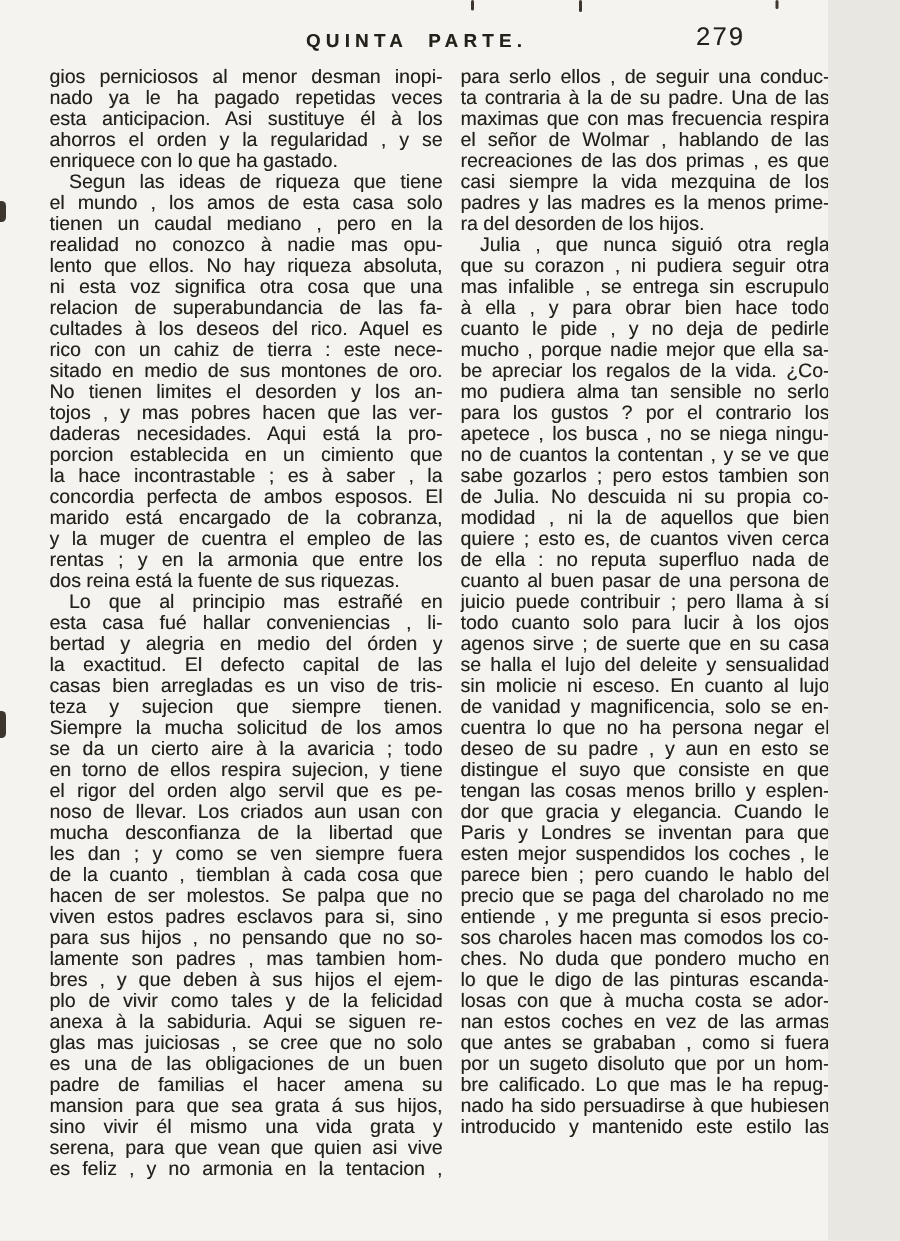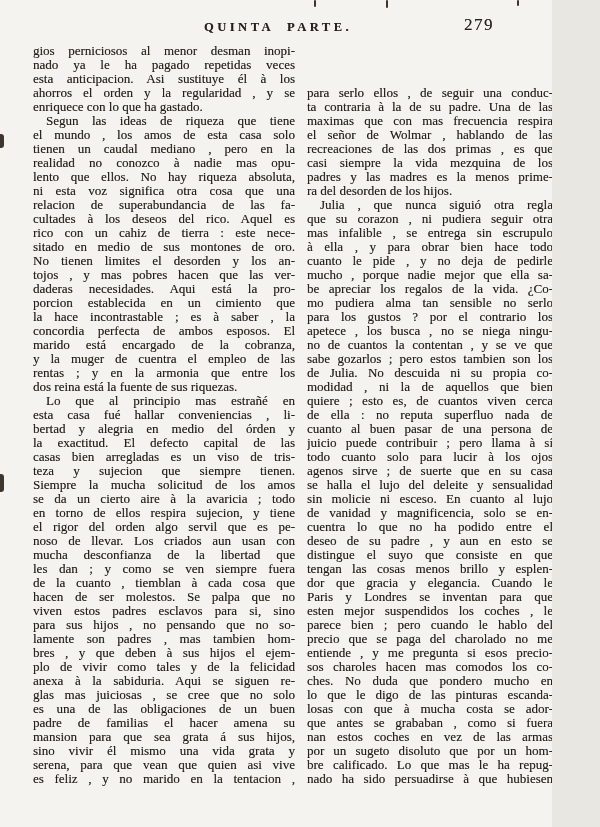--- a/index.html
+++ b/index.html
@@ -1,33 +1,33 @@
 <!DOCTYPE html>
 <html><head>
 <meta charset="utf-8">
 <style>
   html,body{margin:0;padding:0;background:#e9e7e2;}
   .page{
     position:relative;width:552px;height:827px;overflow:hidden;
     background:var(--paper,#f5f3ef);
     color:var(--ink,#24211b);
-    font-family:Liberation Serif, serif;
+    font-family:Liberation Sans, sans-serif;
     text-shadow:0.2px 0.2px 0.35px rgba(40,34,22,0.45);
   }
   .running-title{
     position:absolute;top:20px;left:204px;
     font-size:12.5px;font-weight:700;letter-spacing:3.5px;word-spacing:7px;
   }
   .pagenum{
     position:absolute;top:15px;left:464px;
     font-size:17px;letter-spacing:1.5px;
   }
   .textblock{
     position:absolute;top:44px;left:33px;
-    display:flex;align-items:flex-end;
+    display:flex;align-items:flex-start;
   }
   .col{font-size:13px;line-height:14px;}
   .col-left{width:262px;}
   .col-right{width:246px;}
   .divider{width:1px;background:#35312a;opacity:.8;margin:1px 6px 0 5px;}
   .line{
     height:14px;overflow:hidden;
     text-align:justify;text-align-last:justify;
   }
   .line.end{text-align-last:left;}
@@ -102,21 +102,21 @@
         <div class="line">lamente son padres , mas tambien hom-</div>
         <div class="line">bres , y que deben à sus hijos el ejem-</div>
         <div class="line">plo de vivir como tales y de la felicidad</div>
         <div class="line">anexa à la sabiduria. Aqui se siguen re-</div>
         <div class="line">glas mas juiciosas , se cree que no solo</div>
         <div class="line">es una de las obligaciones de un buen</div>
         <div class="line">padre de familias el hacer amena su</div>
         <div class="line">mansion para que sea grata á sus hijos,</div>
         <div class="line">sino vivir él mismo una vida grata y</div>
         <div class="line">serena, para que vean que quien asi vive</div>
-        <div class="line">es feliz , y no marido en la tentacion ,</div>
+        <div class="line">es feliz , y no armonia en la tentacion ,</div>
       </div>
     <div class="divider"></div>
     <div class="col col-right">
         <div class="line">para serlo ellos , de seguir una conduc-</div>
         <div class="line">ta contraria à la de su padre. Una de las</div>
         <div class="line">maximas que con mas frecuencia respira</div>
         <div class="line">el señor de Wolmar , hablando de las</div>
         <div class="line">recreaciones de las dos primas , es que</div>
         <div class="line">casi siempre la vida mezquina de los</div>
         <div class="line">padres y las madres es la menos prime-</div>
@@ -137,39 +137,40 @@
         <div class="line">modidad , ni la de aquellos que bien</div>
         <div class="line">quiere ; esto es, de cuantos viven cerca</div>
         <div class="line">de ella : no reputa superfluo nada de</div>
         <div class="line">cuanto al buen pasar de una persona de</div>
         <div class="line">juicio puede contribuir ; pero llama à sí</div>
         <div class="line">todo cuanto solo para lucir à los ojos</div>
         <div class="line">agenos sirve ; de suerte que en su casa</div>
         <div class="line">se halla el lujo del deleite y sensualidad</div>
         <div class="line">sin molicie ni esceso. En cuanto al lujo</div>
         <div class="line">de vanidad y magnificencia, solo se en-</div>
-        <div class="line">cuentra lo que no ha podido entre el</div>
+        <div class="line">cuentra lo que no ha persona negar el</div>
         <div class="line">deseo de su padre , y aun en esto se</div>
         <div class="line">distingue el suyo que consiste en que</div>
         <div class="line">tengan las cosas menos brillo y esplen-</div>
         <div class="line">dor que gracia y elegancia. Cuando le</div>
         <div class="line">Paris y Londres se inventan para que</div>
         <div class="line">esten mejor suspendidos los coches , le</div>
         <div class="line">parece bien ; pero cuando le hablo del</div>
         <div class="line">precio que se paga del charolado no me</div>
         <div class="line">entiende , y me pregunta si esos precio-</div>
         <div class="line">sos charoles hacen mas comodos los co-</div>
         <div class="line">ches. No duda que pondero mucho en</div>
         <div class="line">lo que le digo de las pinturas escanda-</div>
         <div class="line">losas con que à mucha costa se ador-</div>
+        <div class="line">nan estos coches en vez de las armas</div>
         <div class="line">que antes se grababan , como si fuera</div>
-        <div class="line">nan estos coches en vez de las armas</div>
         <div class="line">por un sugeto disoluto que por un hom-</div>
         <div class="line">bre calificado. Lo que mas le ha repug-</div>
         <div class="line">nado ha sido persuadirse à que hubiesen</div>
+        <div class="line">introducido y mantenido este estilo las</div>
       </div>
   </div>
 
   <div class="artifact tick-a"></div>
   <div class="artifact tick-b"></div>
   <div class="artifact tick-c"></div>
   <div class="artifact smudge-a"></div>
   <div class="artifact smudge-b"></div>
   <div class="artifact smudge-c"></div>
   <div class="edge-shadow"></div>

